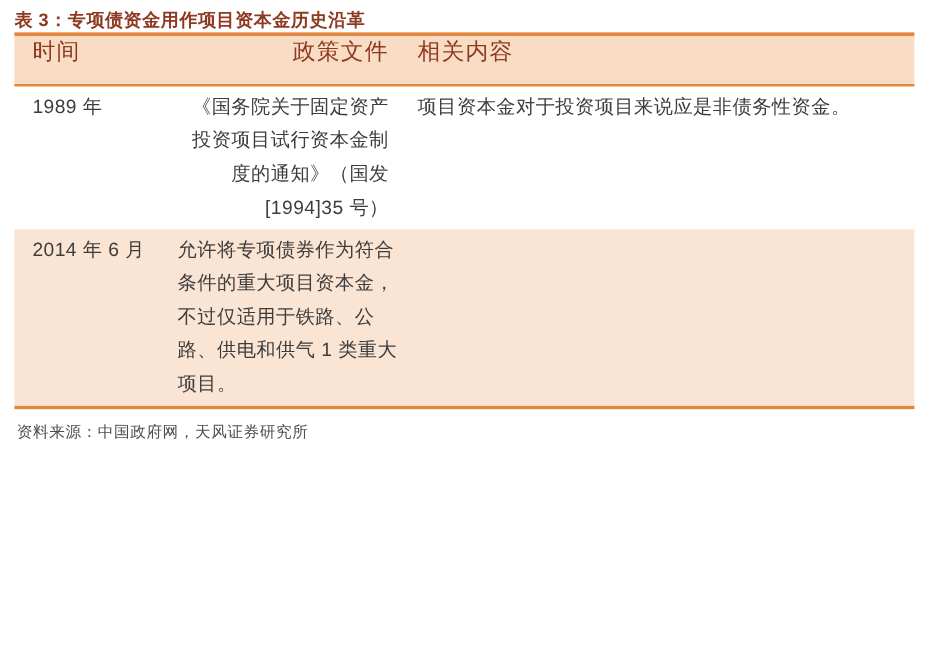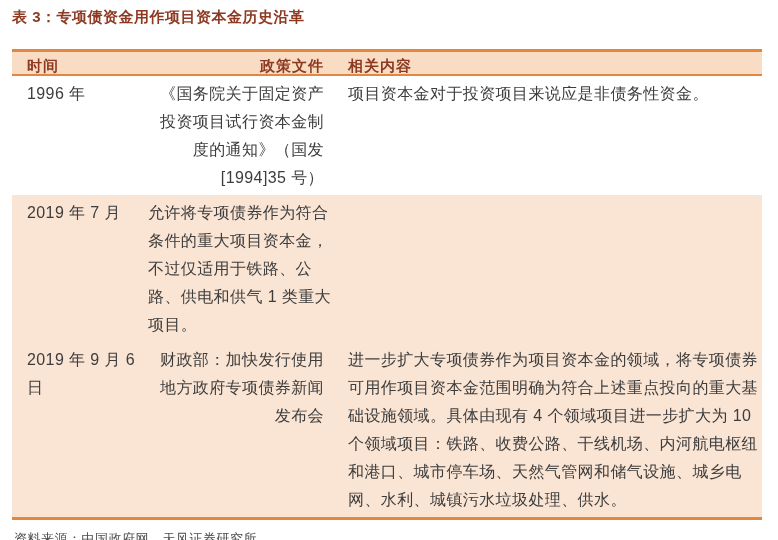--- a/index.html
+++ b/index.html
@@ -18,42 +18,42 @@
     color:var(--body-text);
     overflow:hidden;
     position:relative;
   }
   .page{padding:8px 14px 0 12px;}
   .table-title{
     font-size:15px;
     font-weight:bold;
     color:var(--heading-text);
     letter-spacing:0.5px;
-    margin-bottom:22px;
+    margin-bottom:0;
   }
   .policy-table{
     width:750px;
     border-top:3px solid var(--accent-orange);
     border-bottom:3px solid var(--accent-orange);
   }
   .trow{
     display:grid;
     grid-template-columns:136px 200px 1fr;
     align-items:start;
   }
   .thead{
     background:var(--header-bg);
     border-bottom:2px solid var(--accent-orange);
   }
   .th{
-    font-size:15px;
-    font-weight:bold;
+    font-size:19px;
+    font-weight:normal;
     color:var(--heading-text);
     line-height:27px;
-    height:22px;
+    height:40px;
     letter-spacing:1px;
   }
   .td{
     font-size:16px;
     line-height:28px;
     letter-spacing:0.4px;
     padding-top:4px;
     padding-bottom:3px;
     color:var(--body-text);
   }
@@ -79,36 +79,31 @@
 
   <div class="policy-table">
 
     <div class="trow thead">
       <div class="th col-time">时间</div>
       <div class="th col-policy">政策文件</div>
       <div class="th col-content">相关内容</div>
     </div>
 
     <div class="trow">
-      <div class="td col-time">1996 年</div>
+      <div class="td col-time">1989 年</div>
       <div class="td col-policy"><span>《国务院关于固定资产投资项目试行资本金制度的通知》（国发[1994]35 号）</span><sup class="fnote"></sup></div>
       <div class="td col-content">项目资本金对于投资项目来说应是非债务性资金。</div>
     </div>
 
     <div class="trow row-alt">
-      <div class="td col-time">2019 年 7 月</div>
+      <div class="td col-time">2014 年 6 月</div>
       <div class="td col-content">允许将专项债券作为符合条件的重大项目资本金，不过仅适用于铁路、公路、供电和供气 1 类重大项目。</div>
     </div>
 
     <div class="trow">
     </div>
 
-    <div class="trow row-alt">
-      <div class="td col-time">2019 年 9 月 6 日</div>
-      <div class="td col-policy"><span>财政部：加快发行使用地方政府专项债券新闻发布会</span><sup class="fnote"></sup></div>
-      <div class="td col-content">进一步扩大专项债券作为项目资本金的领域，将专项债券可用作项目资本金范围明确为符合上述重点投向的重大基础设施领域。具体由现有 4 个领域项目进一步扩大为 10 个领域项目：铁路、收费公路、干线机场、内河航电枢纽和港口、城市停车场、天然气管网和储气设施、城乡电网、水利、城镇污水垃圾处理、供水。</div>
-    </div>
 
   </div>
 
   <div class="source">资料来源：中国政府网，天风证券研究所</div>
 
 </div>
 
 </body></html>

